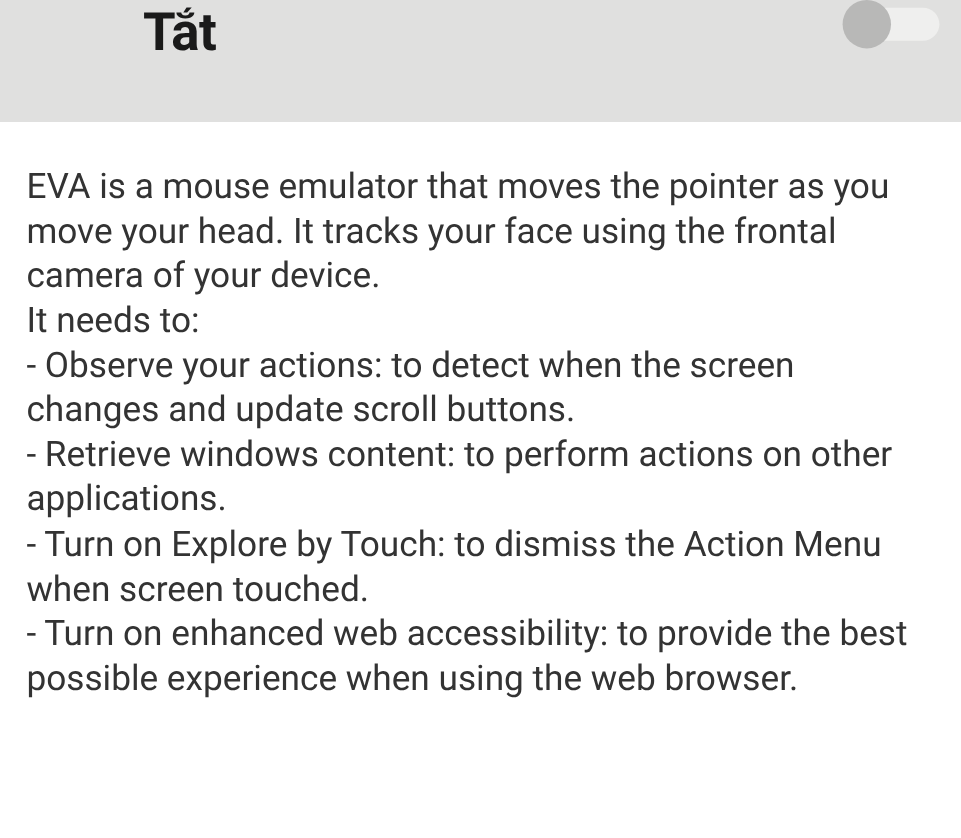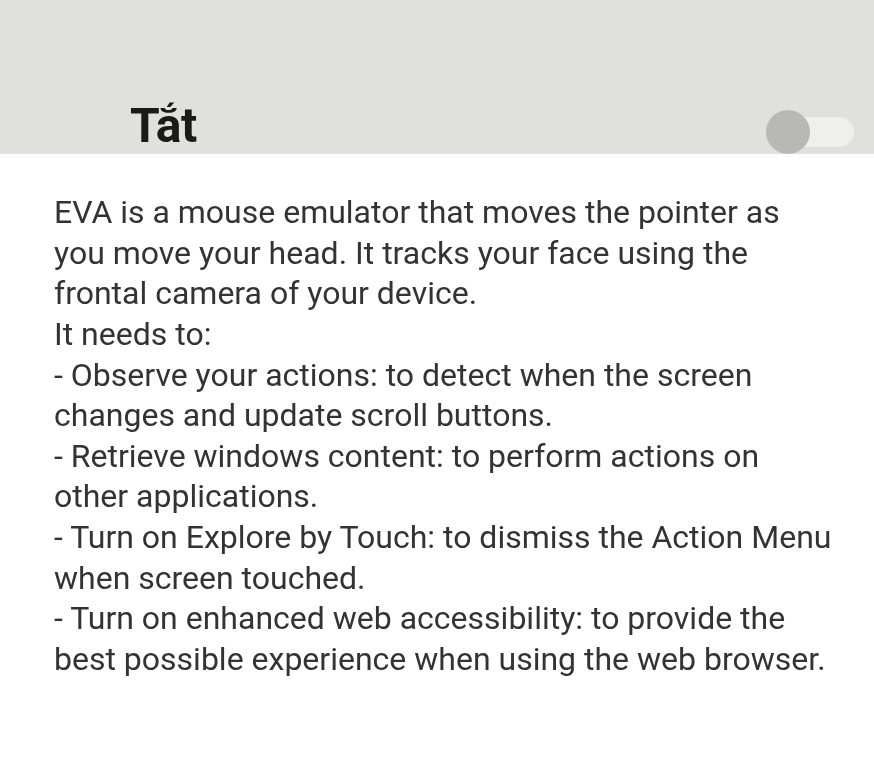--- a/index.html
+++ b/index.html
@@ -10,23 +10,23 @@
     body {
       font-family: -apple-system, BlinkMacSystemFont, "Segoe UI", Roboto, Helvetica, Arial, sans-serif;
       background: #ffffff;
       width: 874px;
       height: 762px;
       overflow: hidden;
     }
     .header-bar {
       background: #e0e0df;
       width: 100%;
-      height: 154px;
+      height: 111px;
       display: flex;
-      align-items: flex-end;
+      align-items: flex-start;
       justify-content: space-between;
       padding-left: 130px;
       padding-right: 20px;
     }
     .header-title {
       font-size: 48px;
       font-weight: 700;
       color: #1a1a1a;
       letter-spacing: -0.5px;
     }
@@ -52,21 +52,20 @@
       top: 50%;
       transform: translateY(-50%);
       width: 44px;
       height: 44px;
       background: #b8b8b7;
       border-radius: 50%;
     }
     .content-area {
       padding: 38px 39px 0 24px;
       background: #ffffff;
-      margin-left: 30px;
     }
     .description-text {
       font-size: 32px;
       line-height: 1.27;
       color: #333333;
       font-weight: 400;
       white-space: pre-wrap;
     }
   </style>
 </head>

